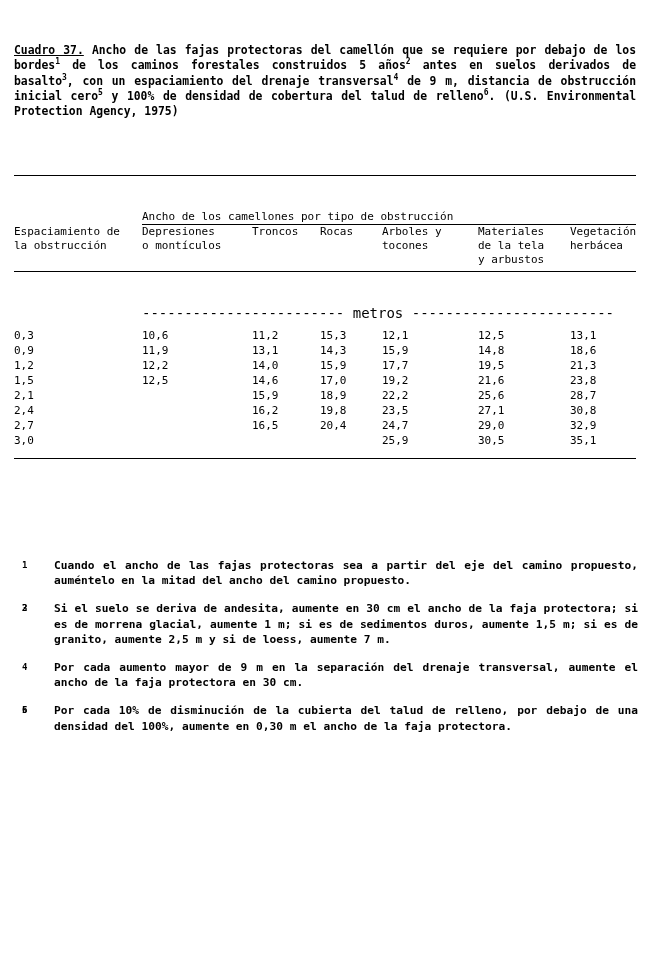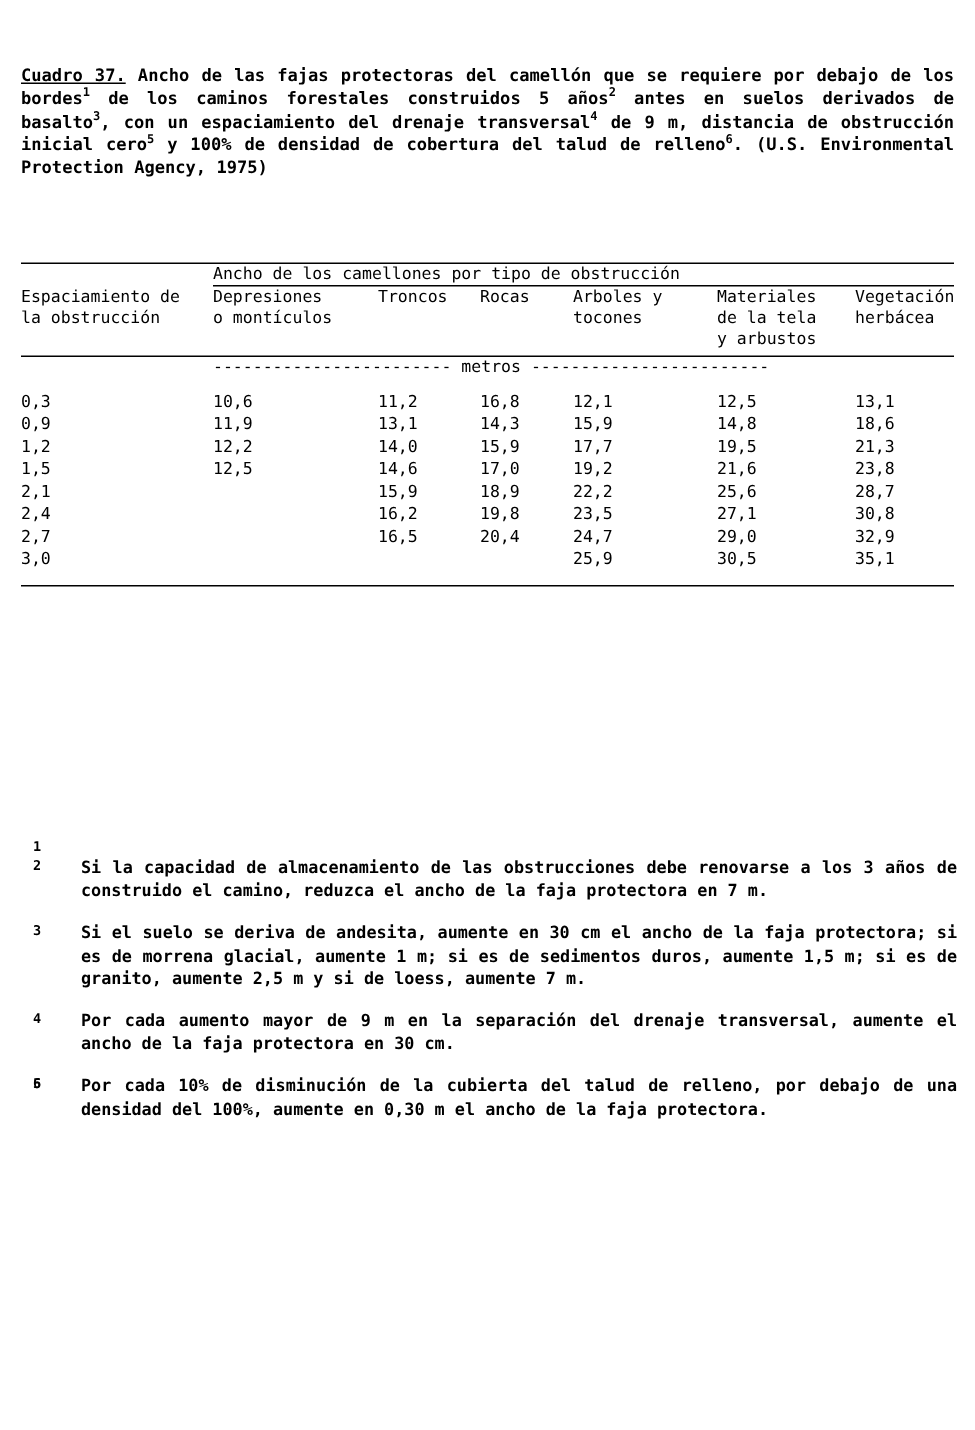--- a/index.html
+++ b/index.html
@@ -65,20 +65,21 @@
   .rule-thin {
     border-top: 1px solid #000;
     height: 0;
   }
 
   table.data {
     border-collapse: collapse;
     width: 622px;
     table-layout: fixed;
     font-size: 11px;
+    margin-top: 34px;
   }
   table.data td, table.data th {
     padding: 0;
     vertical-align: top;
     font-weight: normal;
     text-align: left;
   }
 
   .col-esp   { width: 128px; }
   .col-dep   { width: 110px; }
@@ -97,21 +98,21 @@
     font-size: 11px;
     line-height: 14px;
     padding-top: 6px;
   }
   .hdr-left { text-align: left; }
 
   .metros-row td {
     text-align: center;
     padding-top: 3px;
     padding-bottom: 3px;
-    font-size: 11px;
+    font-size: 14px;
     letter-spacing: 0px;
     white-space: nowrap;
   }
 
   .num { text-align: center; }
   .numrow td { height: 15px; line-height: 15px; }
   .esp-val { text-align: center; padding-left: 0; }
 
   .spacer-top { height: 8px; }
   .spacer-bot { height: 10px; }
@@ -222,21 +223,21 @@
         </tr>
         <tr>
             <td colspan="7" class="spacer-top"></td>
           </tr>
       </tbody>
       <tbody id="rows-body">
           <tr class="numrow">
             <td class="esp-val">0,3</td>
             <td class="num">10,6</td>
             <td class="num">11,2</td>
-            <td class="num">16,8</td>
+            <td class="num">15,3</td>
             <td class="num">12,1</td>
             <td class="num">12,5</td>
             <td class="num">13,1</td>
           </tr>
           <tr class="numrow">
             <td class="esp-val">0,9</td>
             <td class="num">11,9</td>
             <td class="num">13,1</td>
             <td class="num">14,3</td>
             <td class="num">15,9</td>
@@ -301,21 +302,21 @@
       <tbody>
         <tr>
             <td colspan="7" class="spacer-bot"></td>
           </tr>
       </tbody>
     </table>
     <div class="rule"></div>
   </div>
 
   <div class="footnotes" id="footnotes">
-      <div class="fn"><span class="fn-mark">1</span></div>
-      <div class="fn"><span class="fn-mark">2</span><span>Si la capacidad de almacenamiento de las obstrucciones debe renovarse a los 3 años de construido el camino, reduzca el ancho de la faja protectora en 7 m.</span></div>
+      <div class="fn"><span class="fn-mark">1</span><span>Cuando el ancho de las fajas protectoras sea a partir del eje del camino propuesto, auméntelo en la mitad del ancho del camino propuesto.</span></div>
+      <div class="fn"><span class="fn-mark">2</span></div>
       <div class="fn"><span class="fn-mark">3</span><span>Si el suelo se deriva de andesita, aumente en 30 cm el ancho de la faja protectora; si es de morrena glacial, aumente 1 m; si es de sedimentos duros, aumente 1,5 m; si es de granito, aumente 2,5 m y si de loess, aumente 7 m.</span></div>
       <div class="fn"><span class="fn-mark">4</span><span>Por cada aumento mayor de 9 m en la separación del drenaje transversal, aumente el ancho de la faja protectora en 30 cm.</span></div>
       <div class="fn"><span class="fn-mark">5</span></div>
       <div class="fn"><span class="fn-mark">6</span><span>Por cada 10% de disminución de la cubierta del talud de relleno, por debajo de una densidad del 100%, aumente en 0,30 m el ancho de la faja protectora.</span></div>
     </div>
 
 </div>
 
 </body></html>

